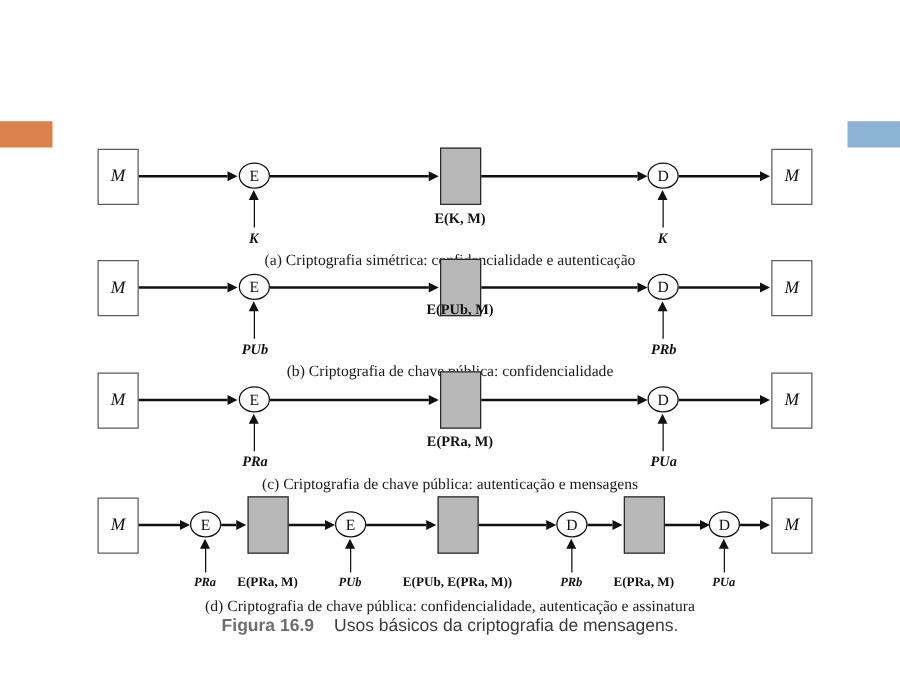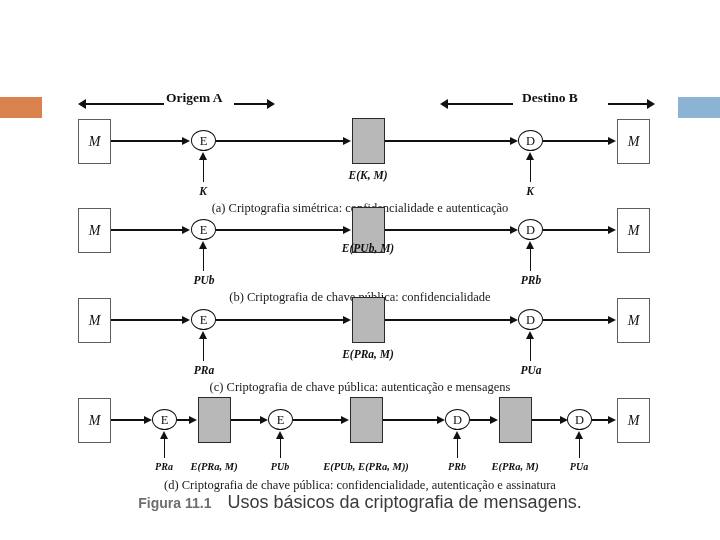--- a/index.html
+++ b/index.html
@@ -147,21 +147,20 @@
   }
 
   .key-label, .cipher-label {
     position: absolute;
     font-family: "Liberation Serif", serif;
     font-size: 11.5px;
     color: #111;
     white-space: nowrap;
     text-align: center;
     transform: translateX(-50%);
-    font-style: italic;
   }
   .key-label { font-style: italic; font-weight: bold; }
   .cipher-label { font-weight: bold; }
   .cipher-label.sm { font-size: 10.5px; }
   .key-label.sm { font-size: 10px; }
 
   .row-caption {
     position: absolute;
     left: 0; width: 720px;
     text-align: center;
@@ -179,51 +178,37 @@
   }
   #figure-caption .fc-num {
     font-family: "Liberation Sans", sans-serif;
     font-weight: bold;
     font-size: 14px;
     color: #6e6e6e;
     margin-right: 16px;
   }
   #figure-caption .fc-text {
     font-family: "Liberation Sans", sans-serif;
-    font-size: 18px;
+    font-size: 14px;
     color: #3a3a3a;
     margin-top: 44px;
   }
 </style>
 </head>
 <body>
 
 <div id="slide">
 
 
   <div id="accent-left" class="accent-bar"></div>
   <div id="accent-right" class="accent-bar"></div>
 
   <div id="figure">
 
-    <div class="endpoint-header" style="left:78px; top:6px; width:197px;">
-      <div class="eh-arrow left" style="left:0;"></div>
-      <div class="eh-line" style="left:7px; width:79px;"></div>
-      <div class="eh-label" style="left:88px;">Origem A</div>
-      <div class="eh-line" style="left:156px; width:33px;"></div>
-      <div class="eh-arrow right" style="left:189px;"></div>
-    </div>
-
-    <div class="endpoint-header" style="left:440px; top:6px; width:215px;">
-      <div class="eh-arrow left" style="left:0;"></div>
-      <div class="eh-line" style="left:7px; width:66px;"></div>
-      <div class="eh-label" style="left:82px;">Destino B</div>
-      <div class="eh-line" style="left:168px; width:39px;"></div>
-      <div class="eh-arrow right" style="left:207px;"></div>
-    </div>
+
 
     <div class="row" style="top:31px;">
       <div class="msg-box" style="left:78px; top:0;">
         <div class="mb-text">M</div>
       </div>
       <div class="flow-line" style="left:111px; top:21px; width:71px;"></div>
       <div class="flow-head" style="left:182px; top:17.5px;"></div>
       <div class="op-node" style="left:191px; top:11px;">
         <div class="op-text">E</div>
       </div>
@@ -384,16 +369,16 @@
       <div class="msg-box" style="left:617px; top:0;">
         <div class="mb-text">M</div>
       </div>
 
       <div class="row-caption" style="top:80px;">(d) Criptografia de chave pública: confidencialidade, autenticação e assinatura</div>
     </div>
 
   </div>
 
   <div id="figure-caption">
-    <span class="fc-num">Figura 11.1</span><span class="fc-text">Usos básicos da criptografia de mensagens.</span>
+    <span class="fc-num">Figura 16.9</span><span class="fc-text">Usos básicos da criptografia de mensagens.</span>
   </div>
 
 </div>
 
 </body></html>

